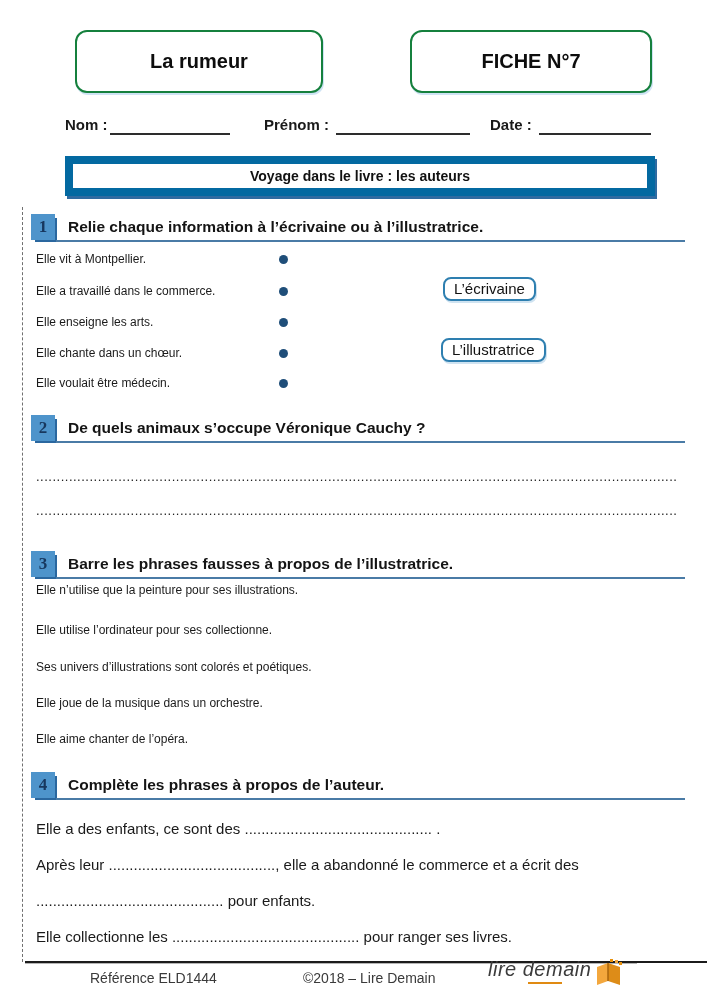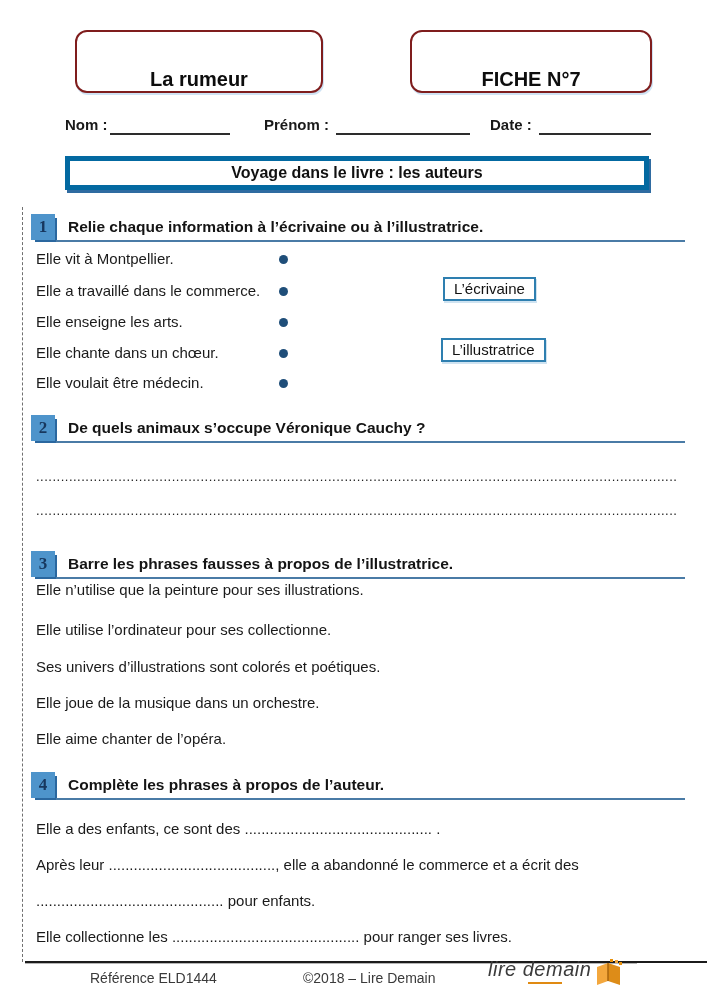--- a/index.html
+++ b/index.html
@@ -2,51 +2,51 @@
 <html lang="fr"><head>
 <meta charset="utf-8">
 <style>
   html,body{margin:0;padding:0;background:#ffffff;}
   .page{
     position:relative;width:707px;height:1000px;background:#ffffff;
     font-family:"Liberation Sans","DejaVu Sans",sans-serif;color:#1c1c1c;overflow:hidden;
   }
   
   .hbox{
-    position:absolute;border:2px solid #7f1d1d;border-radius:12px;background:#fff;
-    display:flex;align-items:flex-end;justify-content:center;
+    position:absolute;border:2px solid #15803d;border-radius:12px;background:#fff;
+    display:flex;align-items:center;justify-content:center;
     font-weight:bold;font-size:20px;color:#0d0d0d;box-shadow:1px 2px 0 0 #cfe3f4;
   }
   #hbox-left{left:75px;top:30px;width:244px;height:59px;}
   #hbox-right{left:410px;top:30px;width:238px;height:59px;}
   
   .id-group{position:absolute;top:116px;display:flex;font-size:15px;font-weight:600;height:22px;color:#1a1a1a;}
   .blank{display:inline-block;border-bottom:2px solid #2d2d2d;height:17px;}
   
   .subtitle-box{
     position:absolute;left:65px;top:156px;width:574px;height:24px;background:#fff;
-    border:5px solid #0369a1;box-shadow:2px 3px 0 0 #2f6ba1;
-    display:flex;align-items:center;justify-content:center;font-weight:bold;font-size:16px;color:#111;
+    border:8px solid #0369a1;box-shadow:2px 3px 0 0 #2f6ba1;
+    display:flex;align-items:center;justify-content:center;font-weight:bold;font-size:14px;color:#111;
   }
   
   .cutline{position:absolute;left:22px;top:207px;height:755px;width:0;border-left:1px dashed #707070;}
   
   .section-head{position:absolute;left:31px;display:flex;align-items:center;height:26px;}
   .badge{
     width:24px;height:26px;background:#4e94cb;box-shadow:3px 3px 0 -1px #2a679f;
     color:#17375e;font-family:"Liberation Serif","DejaVu Serif",serif;font-weight:bold;font-size:17px;
     display:flex;align-items:center;justify-content:center;flex:0 0 24px;
   }
   .head-text{margin-left:13px;font-weight:bold;font-size:15.5px;color:#141414;white-space:nowrap;}
   .head-rule{position:absolute;left:56px;width:629px;height:2px;background:#4a7ba6;}
   
-  .s-item{position:absolute;left:36px;font-size:15px;line-height:20px;height:20px;white-space:nowrap;color:#1a1a1a;}
+  .s-item{position:absolute;left:36px;font-size:12px;line-height:20px;height:20px;white-space:nowrap;color:#1a1a1a;}
   .link-dot{position:absolute;left:279px;width:9px;height:9px;border-radius:50%;background:#1f4e79;}
   .answer-box{
-    position:absolute;border:2px solid #2e7fb0;border-radius:0;background:#fff;
+    position:absolute;border:2px solid #2e7fb0;border-radius:8px;background:#fff;
     padding:1px 9px 2px;font-size:15px;color:#111;box-shadow:1px 2px 0 0 #cfe3f1;white-space:nowrap;
   }
   .dotline{position:absolute;left:36px;width:640px;height:16px;overflow:hidden;white-space:nowrap;font-size:13px;letter-spacing:.5px;color:#222;}
   .fill-line{position:absolute;left:36px;width:660px;height:20px;overflow:hidden;white-space:nowrap;font-size:15px;line-height:20px;color:#1a1a1a;}
   
   .footer-rule{position:absolute;left:25px;top:961px;width:682px;height:2px;background:#1b1b1b;}
   .footer-rule2{position:absolute;left:25px;top:963px;width:612px;height:1px;background:#b5b5b5;}
   .footer-text{position:absolute;font-size:14px;color:#3a3a3a;white-space:nowrap;}
   #footer-ref{left:90px;top:970px;}
   #footer-copy{left:303px;top:970px;}

